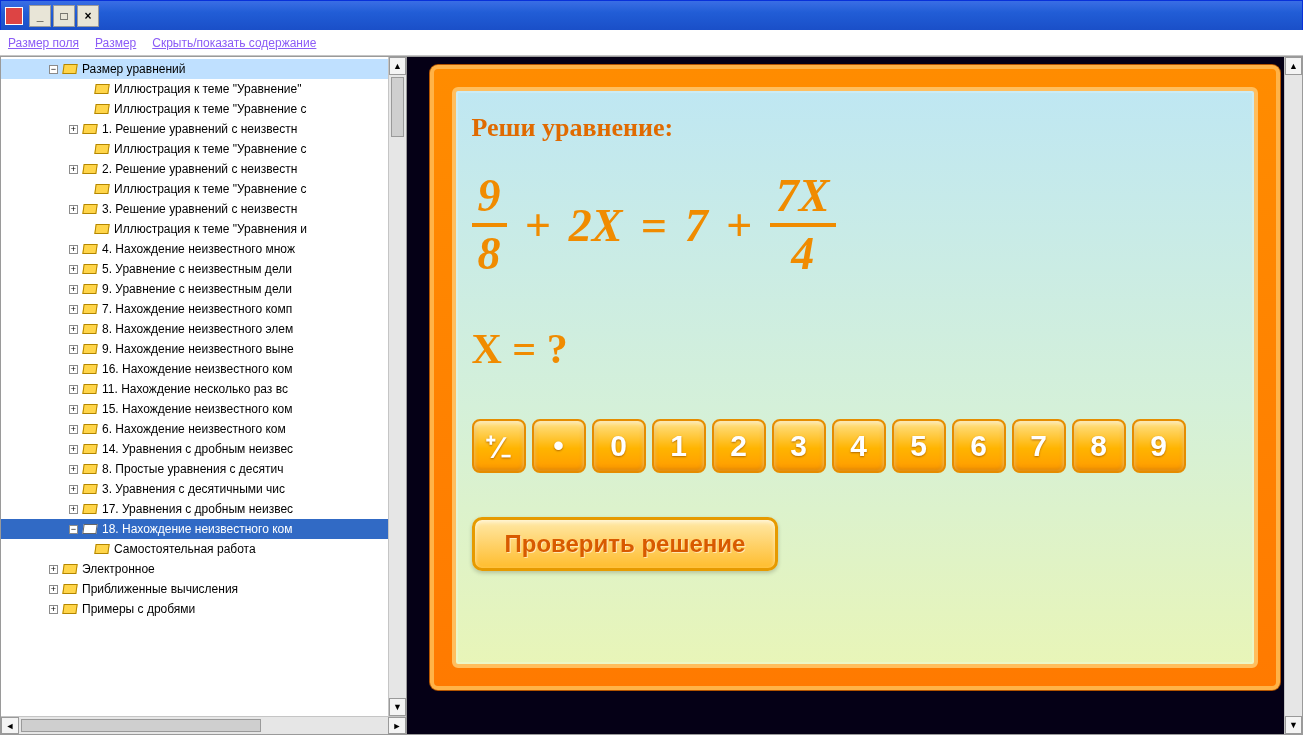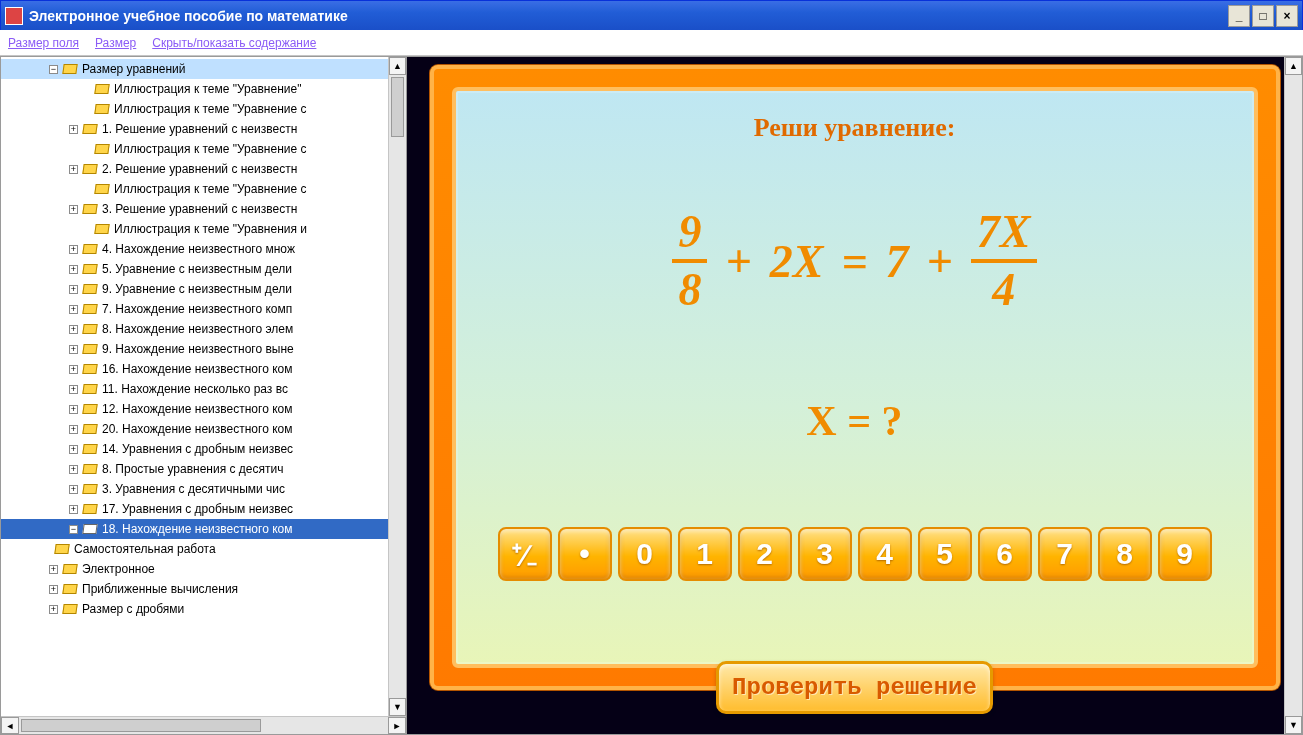--- a/index.html
+++ b/index.html
@@ -53,45 +53,44 @@
  radial-gradient(1px 1px at 10% 20%, #fff, transparent),
  radial-gradient(1px 1px at 30% 60%, #fff, transparent),
  radial-gradient(1px 1px at 70% 30%, #fff, transparent),
  radial-gradient(1px 1px at 85% 80%, #fff, transparent),
  radial-gradient(1px 1px at 50% 90%, #fff, transparent),
  radial-gradient(1px 1px at 95% 10%, #fff, transparent);
  pointer-events:none; }
 
 
 .panel-outer { width: 850px; height: 625px; background: linear-gradient(#ff8c00,#ff7a00); border-radius: 8px; padding: 22px; box-shadow: inset 0 0 0 4px #ffb347, 0 0 0 1px #b35400; position:relative; z-index:1; }
-.panel-inner { width:100%; height:100%; background: linear-gradient(#bfe7f2 0%, #d4f0d9 55%, #e8f5b8 100%); border-radius: 6px; border: 4px solid #ffbe5e; box-shadow: inset 0 0 0 2px #fff3; display:flex; flex-direction:column; align-items:center; padding: 22px 16px 24px; gap: 36px; }
+.panel-inner { width:100%; height:100%; background: linear-gradient(#bfe7f2 0%, #d4f0d9 55%, #e8f5b8 100%); border-radius: 6px; border: 4px solid #ffbe5e; box-shadow: inset 0 0 0 2px #fff3; display:flex; flex-direction:column; align-items:flex-start; padding: 22px 16px 24px; }
 
 .prompt-title { color: #e06a00; font-size: 26px; font-weight: bold; font-family: 'Times New Roman', serif; margin-bottom: 30px; }
 
 .equation { display:flex; align-items:center; gap: 18px; color:#f08b00; font-family:'Times New Roman', serif; font-size:46px; font-weight:bold; font-style:italic; }
 .frac { display:flex; flex-direction:column; align-items:center; line-height:1; }
 .frac .num { padding:0 6px; }
 .frac .bar { width:100%; height:4px; background:#f08b00; margin:4px 0; }
 .frac .den { padding:0 6px; }
 
 .answer-row { margin-top: 48px; color:#f08b00; font-family:'Times New Roman', serif; font-size:42px; font-weight:bold; }
 
 
 .keypad { margin-top: 46px; display:flex; gap:6px; }
 .key { width:54px; height:54px; border-radius:8px; background: linear-gradient(#ffe28a,#ffb400 55%,#ff9a00); border:2px solid #e58c00; box-shadow: inset 0 2px 4px #fff8, inset 0 -2px 4px #b36a0080; display:flex; align-items:center; justify-content:center; color:#fff; font-size:30px; font-weight:bold; font-family: Arial, sans-serif; cursor:pointer; text-shadow:0 1px 2px #b36a00; }
 
 
-.check-btn { margin-top: 44px; padding: 10px 13px; border-radius:10px; background: linear-gradient(#ffe9a8,#ffd26a 50%,#ffbd2e); border:3px solid #e69a00; box-shadow: inset 0 2px 4px #fff9, 0 2px 4px #0003; color:#d85a00; font-size:24px; font-weight:bold; font-family:Liberation Mono, monospace; cursor:pointer; text-shadow: 1px 1px 0 #fff8; }
+.check-btn { margin-top: 44px; padding: 10px 30px; border-radius:10px; background: linear-gradient(#ffe9a8,#ffd26a 50%,#ffbd2e); border:3px solid #e69a00; box-shadow: inset 0 2px 4px #fff9, 0 2px 4px #0003; color:#d85a00; font-size:24px; font-weight:bold; font-family:Liberation Sans, sans-serif; cursor:pointer; text-shadow: 1px 1px 0 #fff8; }
 </style>
 </head>
 <body>
 
 <div class="titlebar">
   <div class="app-icon"></div>
-  <div class="title">Электронное учебное пособие по математике</div>
   <div class="win-btns">
     <div class="win-btn">_</div>
     <div class="win-btn">□</div>
     <div class="win-btn">×</div>
   </div>
 </div>
 
 <div class="menubar">
   <span class="menu-item">Размер поля</span>
   <span class="menu-item">Размер</span>
@@ -184,26 +183,26 @@
       <span>16. Нахождение неизвестного ком</span>
     </div>
           <div class="tree-leaf lvl2" style="padding-left:68px">
       <span class="exp">+</span>
       <span class="book-icon"></span>
       <span>11. Нахождение несколько раз вс</span>
     </div>
           <div class="tree-leaf lvl2" style="padding-left:68px">
       <span class="exp">+</span>
       <span class="book-icon"></span>
-      <span>12. Нахождение неизвестного ком</span>
-    </div>
-          <div class="tree-leaf lvl2" style="padding-left:68px">
-      <span class="exp">+</span>
-      <span class="book-icon"></span>
-      <span>20. Нахождение неизвестного ком</span>
+      <span>15. Нахождение неизвестного ком</span>
+    </div>
+          <div class="tree-leaf lvl2" style="padding-left:68px">
+      <span class="exp">+</span>
+      <span class="book-icon"></span>
+      <span>6. Нахождение неизвестного ком</span>
     </div>
           <div class="tree-leaf lvl2" style="padding-left:68px">
       <span class="exp">+</span>
       <span class="book-icon"></span>
       <span>14. Уравнения с дробным неизвес</span>
     </div>
           <div class="tree-leaf lvl2" style="padding-left:68px">
       <span class="exp">+</span>
       <span class="book-icon"></span>
       <span>8. Простые уравнения с десятич</span>
@@ -216,39 +215,39 @@
           <div class="tree-leaf lvl2" style="padding-left:68px">
       <span class="exp">+</span>
       <span class="book-icon"></span>
       <span>17. Уравнения с дробным неизвес</span>
     </div>
           <div class="tree-leaf lvl2 sel" style="padding-left:68px">
       <span class="exp">−</span>
       <span class="book-icon open"></span>
       <span>18. Нахождение неизвестного ком</span>
     </div>
-          <div class="tree-leaf lvl2" style="padding-left:40px">
+          <div class="tree-leaf lvl2" style="padding-left:80px">
       <span class="pad-exp"></span>
       <span class="book-icon"></span>
       <span>Самостоятельная работа</span>
     </div>
           <div class="tree-node top" style="padding-left:48px">
       <span class="exp">+</span>
       <span class="book-icon"></span>
       <span>Электронное</span>
     </div>
           <div class="tree-node top" style="padding-left:48px">
       <span class="exp">+</span>
       <span class="book-icon"></span>
       <span>Приближенные вычисления</span>
     </div>
           <div class="tree-node top" style="padding-left:48px">
       <span class="exp">+</span>
       <span class="book-icon"></span>
-      <span>Размер с дробями</span>
+      <span>Примеры с дробями</span>
     </div>
         </div>
       <div class="tree-vscroll">
         <div class="arrow">▲</div>
         <div class="thumb"></div>
         <div class="arrow" style="position:absolute;bottom:0;left:0;right:0">▼</div>
       </div>
     </div>
     <div class="tree-hscroll">
       <div class="arrow">◄</div>

